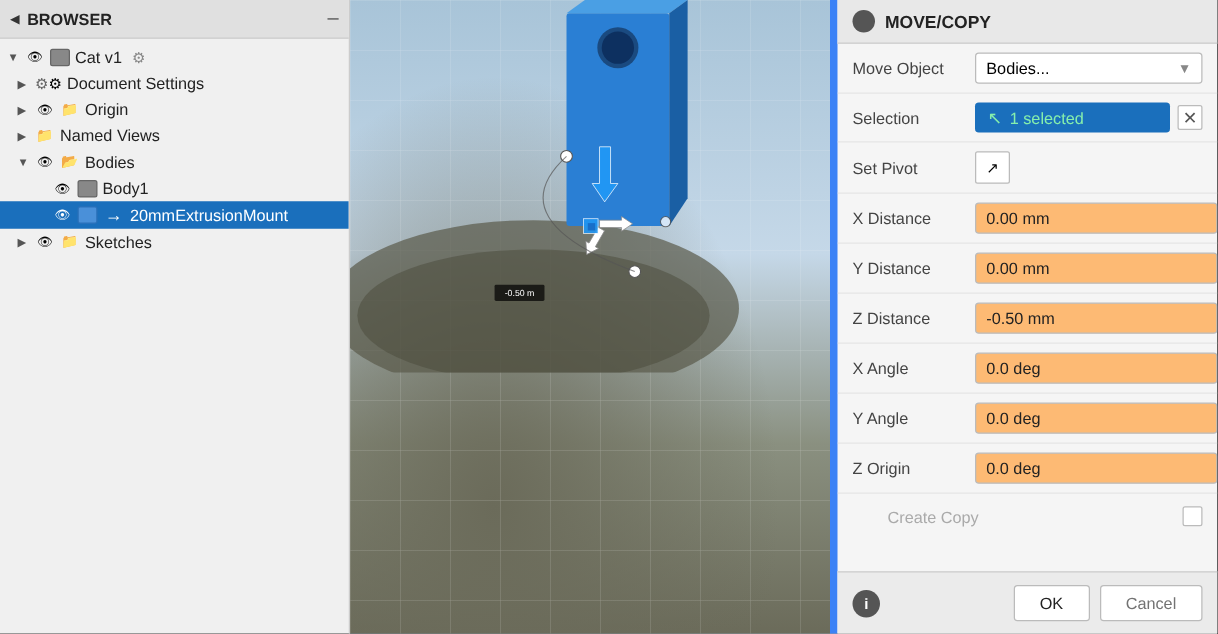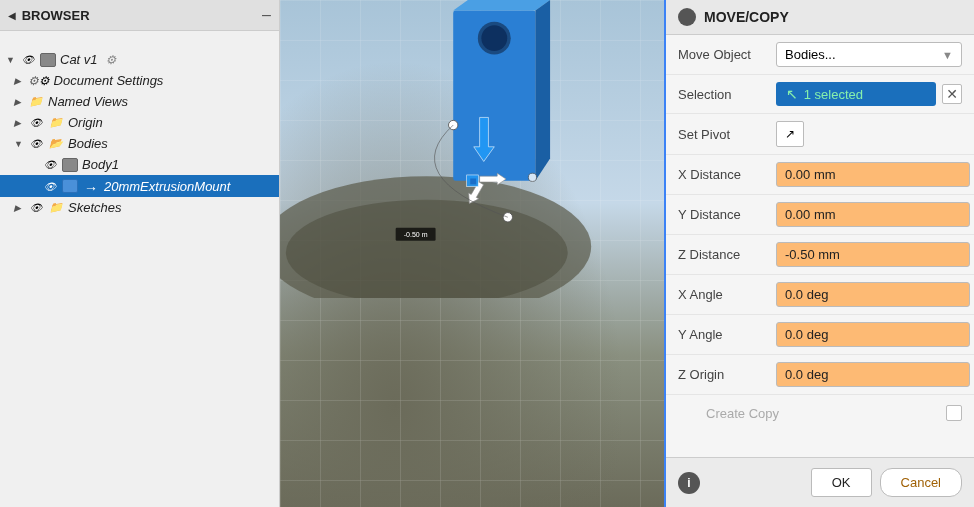--- a/index.html
+++ b/index.html
@@ -23,21 +23,21 @@
       padding: 6px 8px;
       display: flex;
       align-items: center;
       gap: 6px;
       border-bottom: 1px solid #ccc;
     }
     .browser-header .arrow { font-size: 10px; color: #333; }
     .browser-title { font-weight: bold; font-size: 13px; color: #222; flex: 1; }
     .browser-minus { margin-left: auto; cursor: pointer; font-size: 16px; color: #555; }
 
-    .browser-tree { padding: 18px 0; flex: 1; overflow-y: auto; font-style: italic; }
+    .browser-tree { padding: 4px 0; flex: 1; overflow-y: auto; }
     .tree-item {
       display: flex;
       align-items: center;
       padding: 3px 6px;
       gap: 4px;
       cursor: pointer;
       white-space: nowrap;
     }
     .tree-item.highlighted { background: #1a6fbc; color: white; }
 
@@ -100,21 +100,21 @@
         linear-gradient(rgba(255,255,255,0.4) 1px, transparent 1px),
         linear-gradient(90deg, rgba(255,255,255,0.4) 1px, transparent 1px);
       background-size: 40px 40px;
     }
 
     
     .movecopy-panel {
       width: 310px;
       height: 100%;
       background: #f5f5f5;
-      border-left: 2px solid #3b82f6;
+      border-left: 6px solid #3b82f6;
       display: flex;
       flex-direction: column;
       flex-shrink: 0;
     }
     .panel-header {
       background: #e8e8e8;
       padding: 8px 12px;
       display: flex;
       align-items: center;
       gap: 8px;
@@ -256,21 +256,21 @@
     }
     .footer-spacer { flex: 1; }
     .footer-btn {
       padding: 6px 20px;
       border-radius: 3px;
       font-size: 13px;
       cursor: pointer;
       border: 1px solid #bbb;
     }
     .ok-btn { background: white; color: #222; }
-    .cancel-btn { background: white; color: #a16207; border-radius: 12px; }
+    .cancel-btn { background: white; color: #737373; }
 
     
     .viewport-svg {
       position: absolute;
       inset: 0;
       pointer-events: none;
     }
   </style>
 </head>
 <body>
@@ -295,29 +295,29 @@
       </div>
 
       <div class="tree-item indent-1">
         <span class="tri closed"></span>
         <span class="gear-icon" style="font-size:12px;">⚙</span>
         <span class="item-label">Document Settings</span>
       </div>
 
       <div class="tree-item indent-1">
         <span class="tri closed"></span>
+        <span class="eye-icon"></span>
+        <span class="folder-icon folder-closed"></span>
+        <span class="item-label">Origin</span>
+      </div>
+
+      <div class="tree-item indent-1">
+        <span class="tri closed"></span>
         <span class="folder-icon folder-closed"></span>
         <span class="item-label">Named Views</span>
-      </div>
-
-      <div class="tree-item indent-1">
-        <span class="tri closed"></span>
-        <span class="eye-icon"></span>
-        <span class="folder-icon folder-closed"></span>
-        <span class="item-label">Origin</span>
       </div>
 
       <div class="tree-item indent-1">
         <span class="tri open"></span>
         <span class="eye-icon"></span>
         <span class="folder-icon folder-open"></span>
         <span class="item-label">Bodies</span>
       </div>
 
       <div class="tree-item indent-2">

